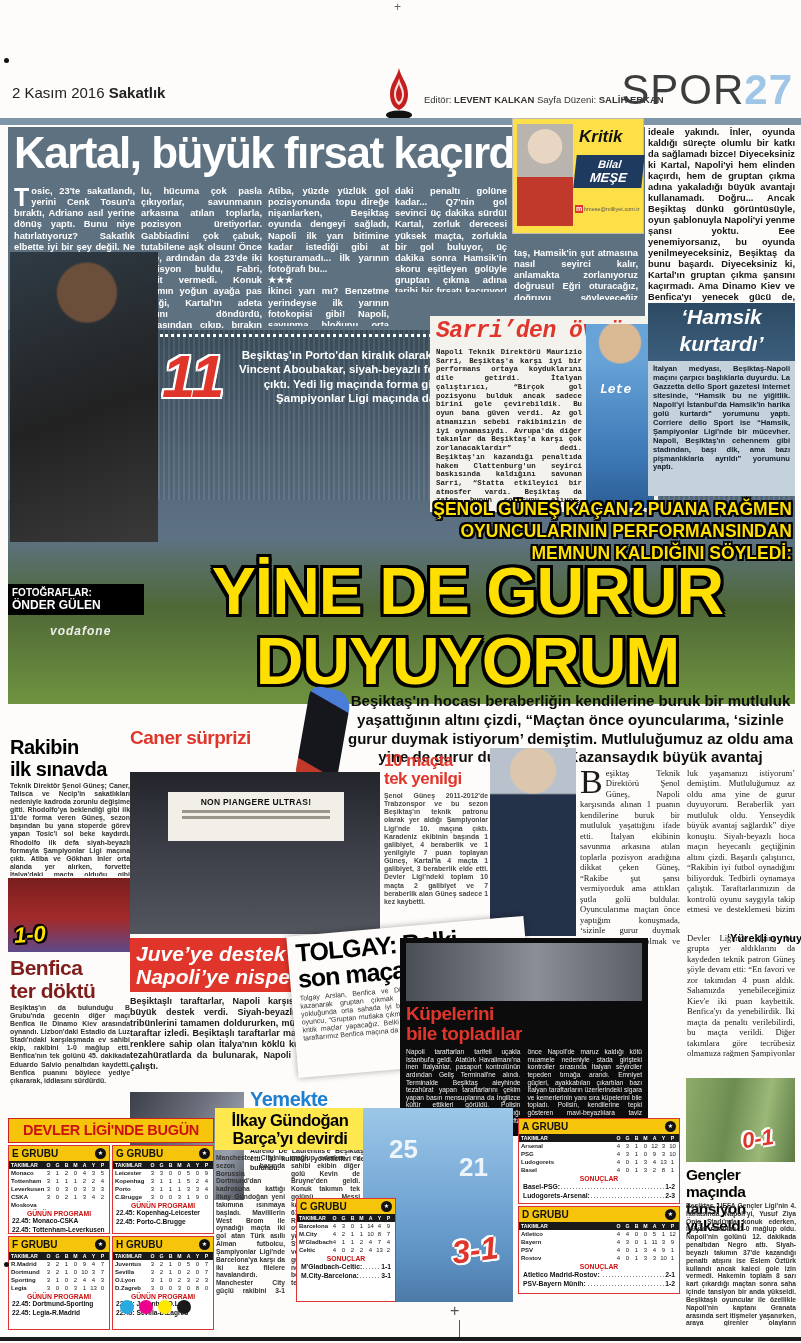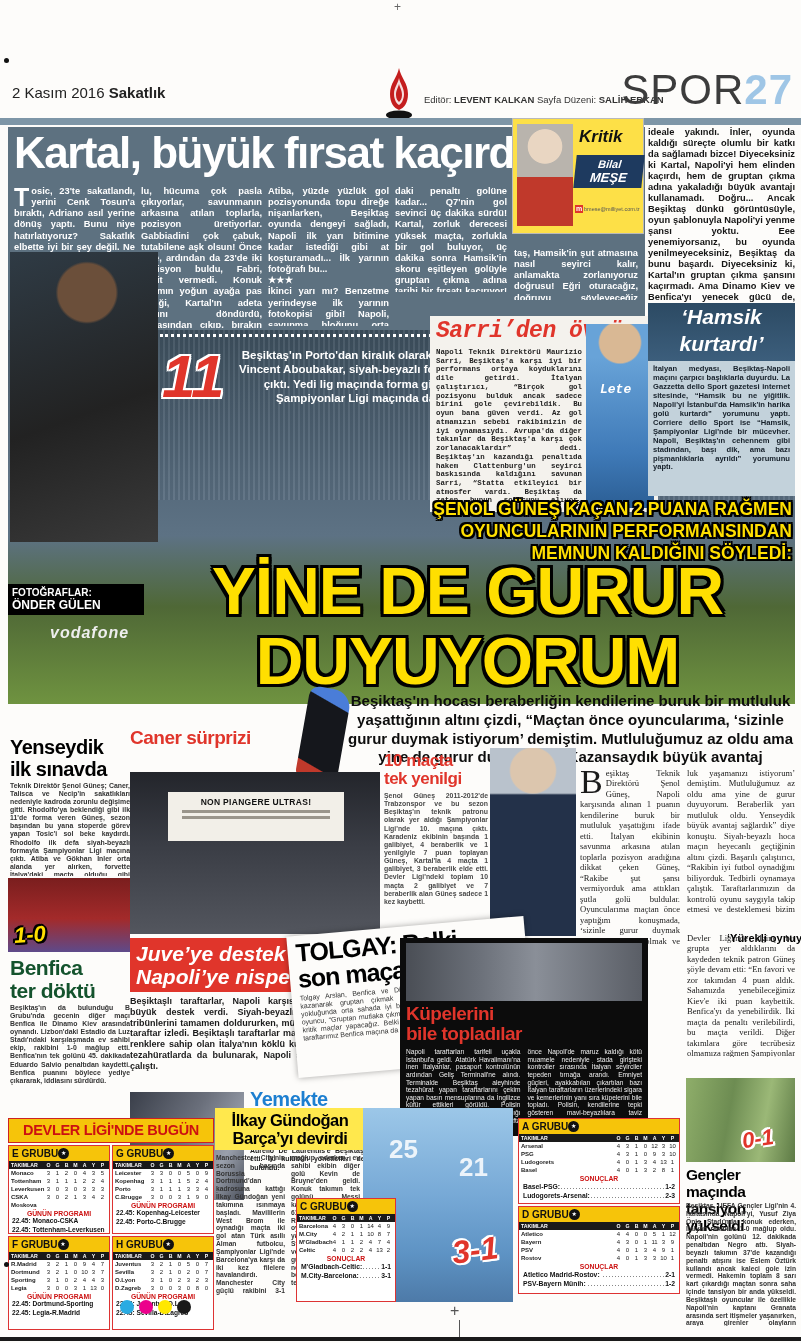--- a/index.html
+++ b/index.html
@@ -47,21 +47,21 @@
   
   #opinion-col{left:648px;top:127px;width:147px;height:176px;background:#fdfcfa;font-size:9.3px;line-height:1.18;font-weight:600;color:#151515;}
 
   
   #photo-main{left:8px;top:330px;width:787px;height:374px;
       background:linear-gradient(#3c4e5c 0%,#54687a 38%,#5d7284 55%,#4f6836 74%,#6f9340 100%);}
   #crowd-texture{left:8px;top:330px;width:787px;height:170px;background:repeating-linear-gradient(90deg,rgba(255,255,255,.07) 0 2px,rgba(0,0,0,.05) 2px 5px);}
   #vodafone-figure{left:10px;top:252px;width:148px;height:290px;background:
       radial-gradient(circle at 52% 14%, #6b4f3a 0 11%, rgba(0,0,0,0) 12%),
       linear-gradient(160deg,#2f3b45 0%,#222 55%,#3a3a3a 100%);}
-  #vodafone-text{left:40px;top:372px;color:#eee;font-size:16px;font-weight:700;font-style:italic;letter-spacing:1px;}
+  #vodafone-text{left:40px;top:372px;color:#eee;font-size:12px;font-weight:700;font-style:italic;letter-spacing:1px;}
   #dot-sep{left:160px;top:334px;width:482px;border-top:3px dotted #fff;}
   #fact11-num{left:162px;top:342px;font-size:60px;font-weight:900;font-style:italic;color:var(--accent-red);
       text-shadow:-2px 0 #fff,2px 0 #fff,0 -2px #fff,0 2px #fff,-2px -2px #fff,2px 2px #fff,-2px 2px #fff,2px -2px #fff;}
   #fact11-text{left:236px;top:348px;width:300px;color:#fff;font-size:11.5px;font-weight:800;line-height:1.25;text-align:center;}
   #ball{left:598px;top:438px;width:44px;height:44px;border-radius:50%;background:
       radial-gradient(circle at 35% 30%, #fff 0 45%, #cfd6da 70%, #9aa4ab 100%),
       radial-gradient(circle at 60% 60%, #222 0 12%, rgba(0,0,0,0) 13%);}
 
   
   #sarri-panel{left:430px;top:316px;width:228px;height:196px;background:#f4f2ed;font-family:Liberation Mono, monospace;}
@@ -115,21 +115,21 @@
   #art-subhead{left:687px;top:932px;width:108px;font-size:11px;font-weight:900;font-family:"Liberation Sans",sans-serif;color:#000;margin-left:40px;}
   #art-col-b2{left:687px;top:933px;width:108px;height:124px;}
 
   
   #rhodolfo-headline{left:10px;top:736px;width:120px;font-size:20px;line-height:22px;font-weight:900;color:#000;letter-spacing:-0.5px;}
   #rhodolfo-body{left:10px;top:782px;width:120px;height:94px;font-size:6.9px;line-height:1.17;color:#333;font-weight:600;}
   #benfica-photo{left:8px;top:878px;width:122px;height:74px;background:
       linear-gradient(#7a1e1e 0%,#a32a2a 55%,#5e4a8a 100%);}
   #benfica-score{left:14px;top:922px;font-size:22px;font-weight:900;font-style:italic;color:var(--banner-yellow);
       text-shadow:-2px 0 #000,2px 0 #000,0 -2px #000,0 2px #000,-2px -2px #000,2px 2px #000;transform:rotate(-4deg);}
-  #benfica-headline{left:10px;top:956px;width:120px;font-size:21px;line-height:23px;font-weight:900;color:#14532d;letter-spacing:-0.5px;}
+  #benfica-headline{left:10px;top:956px;width:120px;font-size:21px;line-height:23px;font-weight:900;color:#7f1d1d;letter-spacing:-0.5px;}
   #benfica-body{left:10px;top:1004px;width:120px;height:108px;font-size:6.9px;line-height:1.17;color:#333;font-weight:600;}
 
   
   #juve-box{left:130px;top:938px;width:198px;background:var(--accent-red);color:#fff;padding:4px 6px;}
   #juve-box div{font-size:21px;line-height:23px;font-weight:900;font-style:italic;}
   #juve-body{left:130px;top:996px;width:262px;height:92px;font-size:9px;line-height:1.2;font-weight:800;color:#1a1a1a;}
   #tolgay-card{left:292px;top:926px;width:222px;height:134px;background:#fdfcfa;box-shadow:0 0 6px rgba(0,0,0,.35);transform:rotate(-5deg);padding:4px 8px;}
   #tolgay-headline{font-size:25px;line-height:26px;font-weight:900;color:#000;letter-spacing:-1px;}
   #tolgay-body{margin-top:3px;font-size:7px;line-height:1.15;color:#333;height:70px;}
   #kupe-box{left:400px;top:938px;width:248px;height:198px;background:#0c0c0c;}
@@ -139,21 +139,21 @@
   #kupe-body{left:6px;top:110px;width:236px;height:84px;font-size:6.6px;line-height:1.16;color:#f0f0f0;column-count:2;column-gap:7px;}
   #yemek-photo{left:130px;top:1092px;width:114px;height:108px;background:
       linear-gradient(120deg,#3a3f4a 0%,#6b707c 45%,#9aa0ac 75%,#4a4f5a 100%);}
   #yemek-headline{left:250px;top:1088px;width:172px;font-size:20px;font-weight:900;color:var(--link-blue);letter-spacing:-0.5px;}
   #yemek-body{left:250px;top:1114px;width:170px;height:86px;font-size:7px;line-height:1.18;font-weight:700;color:#222;}
 
   
   #devler-bar{left:8px;top:1118px;width:204px;height:23px;background:var(--table-yellow);border:1px solid #c22;color:#c11;
       font-size:14.5px;font-weight:900;text-align:center;line-height:23px;letter-spacing:-0.3px;}
   .grp{position:absolute;background:#fff;border:1px solid #d33;}
-  .grp-head{display:flex;align-items:center;background:var(--table-yellow);padding:1px 3px;height:13px;}
+  .grp-head{display:flex;justify-content:space-between;align-items:center;background:var(--table-yellow);padding:1px 3px;height:13px;}
   .grp-name{font-size:10px;font-weight:900;color:#111;}
   .starball{width:11px;height:11px;border-radius:50%;background:#111;color:#fff;font-size:6px;line-height:11px;text-align:center;}
   .thead-row{display:flex;background:#1a1a1a;color:#fff;font-size:5.2px;font-weight:700;padding:1px 2px;}
   .thead-row span{width:9px;text-align:center;}
   .thead-row span:first-child{flex:1.5;text-align:left;}
   .grp-rows{padding:0 2px;}
   .trow{display:flex;font-size:6px;line-height:8px;color:#222;}
   .trow span{width:9px;text-align:center;}
   .trow span:first-child{flex:1.5;text-align:left;font-weight:700;}
   .grp-label{font-size:6.8px;font-weight:900;color:#c11;text-align:center;margin-top:1px;}
@@ -313,21 +313,21 @@
   </div>
 
   <div class="abs" id="gunes-photo"></div>
 
   <div class="abs clip jt serif-col" id="art-col-a">Beşiktaş Teknik Direktörü Şenol Güneş, Napoli karşısında alınan 1 puanın kendilerine buruk bir mutluluk yaşattığını ifade etti. İtalyan ekibinin savunma arkasına atılan toplarla pozisyon aradığına dikkat çeken Güneş, “Rakibe şut şansı vermiyorduk ama attıkları şutla golü buldular. Oyuncularıma maçtan önce yaptığım konuşmada, ‘sizinle gurur duymak istiyorum, mutlu olmak ve sizin de mutlu-</div>
   <div class="abs clip jt serif-col" id="art-col-b1">luk yaşamanızı istiyorum’ demiştim. Mutluluğumuz az oldu ama yine de gurur duyuyorum. Beraberlik yarı mutluluk oldu. Yenseydik büyük avantaj sağlardık” diye konuştu. Siyah-beyazlı hoca maçın heyecanlı geçtiğinin altını çizdi. Başarılı çalıştırıcı, “Rakibin iyi futbol oynadığını biliyorduk. Tedbirli oynamaya çalıştık. Taraftarlarımızın da kontrolü oyunu saygıyla takip etmesi ve desteklemesi bizim oyun planımızı daha iyi yansıtmamıza neden oldu. Daha önce gol yiyebilirdik, mağlup da olabilirdik. Attığımız golden sonra kalemizde golü beklemiyorduk” yorumunu yaptı.</div>
   <div class="abs" id="art-subhead">‘Yürekli oynuyorlar’</div>
   <div class="abs clip jt serif-col" id="art-col-b2">Devler Ligi'nde ilginç bir grupta yer aldıklarını da kaydeden teknik patron Güneş şöyle devam etti: “En favori ve zor takımdan 4 puan aldık. Sahamızda yenebileceğimiz Kiev'e iki puan kaybettik. Benfica'yı da yenebilirdik. İki maçta da penaltı verilebilirdi, bu maçta verildi. Diğer takımlara göre tecrübesiz olmamıza rağmen Şampiyonlar Ligi'nde oyuncularımızın uyumundan ve yürekli oynamalarından memnunum. Kalan iki maçta ne olacağını bilmiyorum.”</div>
 
   <div class="abs" id="rhodolfo-headline">
-    <div>Yenseydik</div>
+    <div>Rakibin</div>
     <div>ilk sınavda</div>
   </div>
   <div class="abs clip jt" id="rhodolfo-body">Teknik Direktör Şenol Güneş; Caner, Talisca ve Necip'in sakatlıkları nedeniyle kadroda zorunlu değişime gitti. Rhodolfo'ya beklendiği gibi ilk 11'de forma veren Güneş, sezon başından bu yana stoperde görev yapan Tosic'i sol beke kaydırdı. Rhodolfo ilk defa siyah-beyazlı formayla Şampiyonlar Ligi maçına çıktı. Atiba ve Gökhan İnler orta alanda yer alırken, forvette İtalya'daki maçta olduğu gibi Aboubakar sahaya çıktı.</div>
   <div class="abs" id="benfica-photo"></div>
   <div class="abs" id="benfica-score">1-0</div>
   <div class="abs" id="benfica-headline">
     <div>Benfica</div>
     <div>ter döktü</div>
   </div>
   <div class="abs clip jt" id="benfica-body">Beşiktaş'ın da bulunduğu B Grubu'nda gecenin diğer maçı Benfica ile Dinamo Kiev arasında oynandı. Lizbon'daki Estadio da Luz Stadı'ndaki karşılaşmada ev sahibi ekip, rakibini 1-0 mağlup etti. Benfica'nın tek golünü 45. dakikada Eduardo Salvio penaltıdan kaydetti. Benfica puanını böylece yediye çıkararak, iddiasını sürdürdü.</div>

